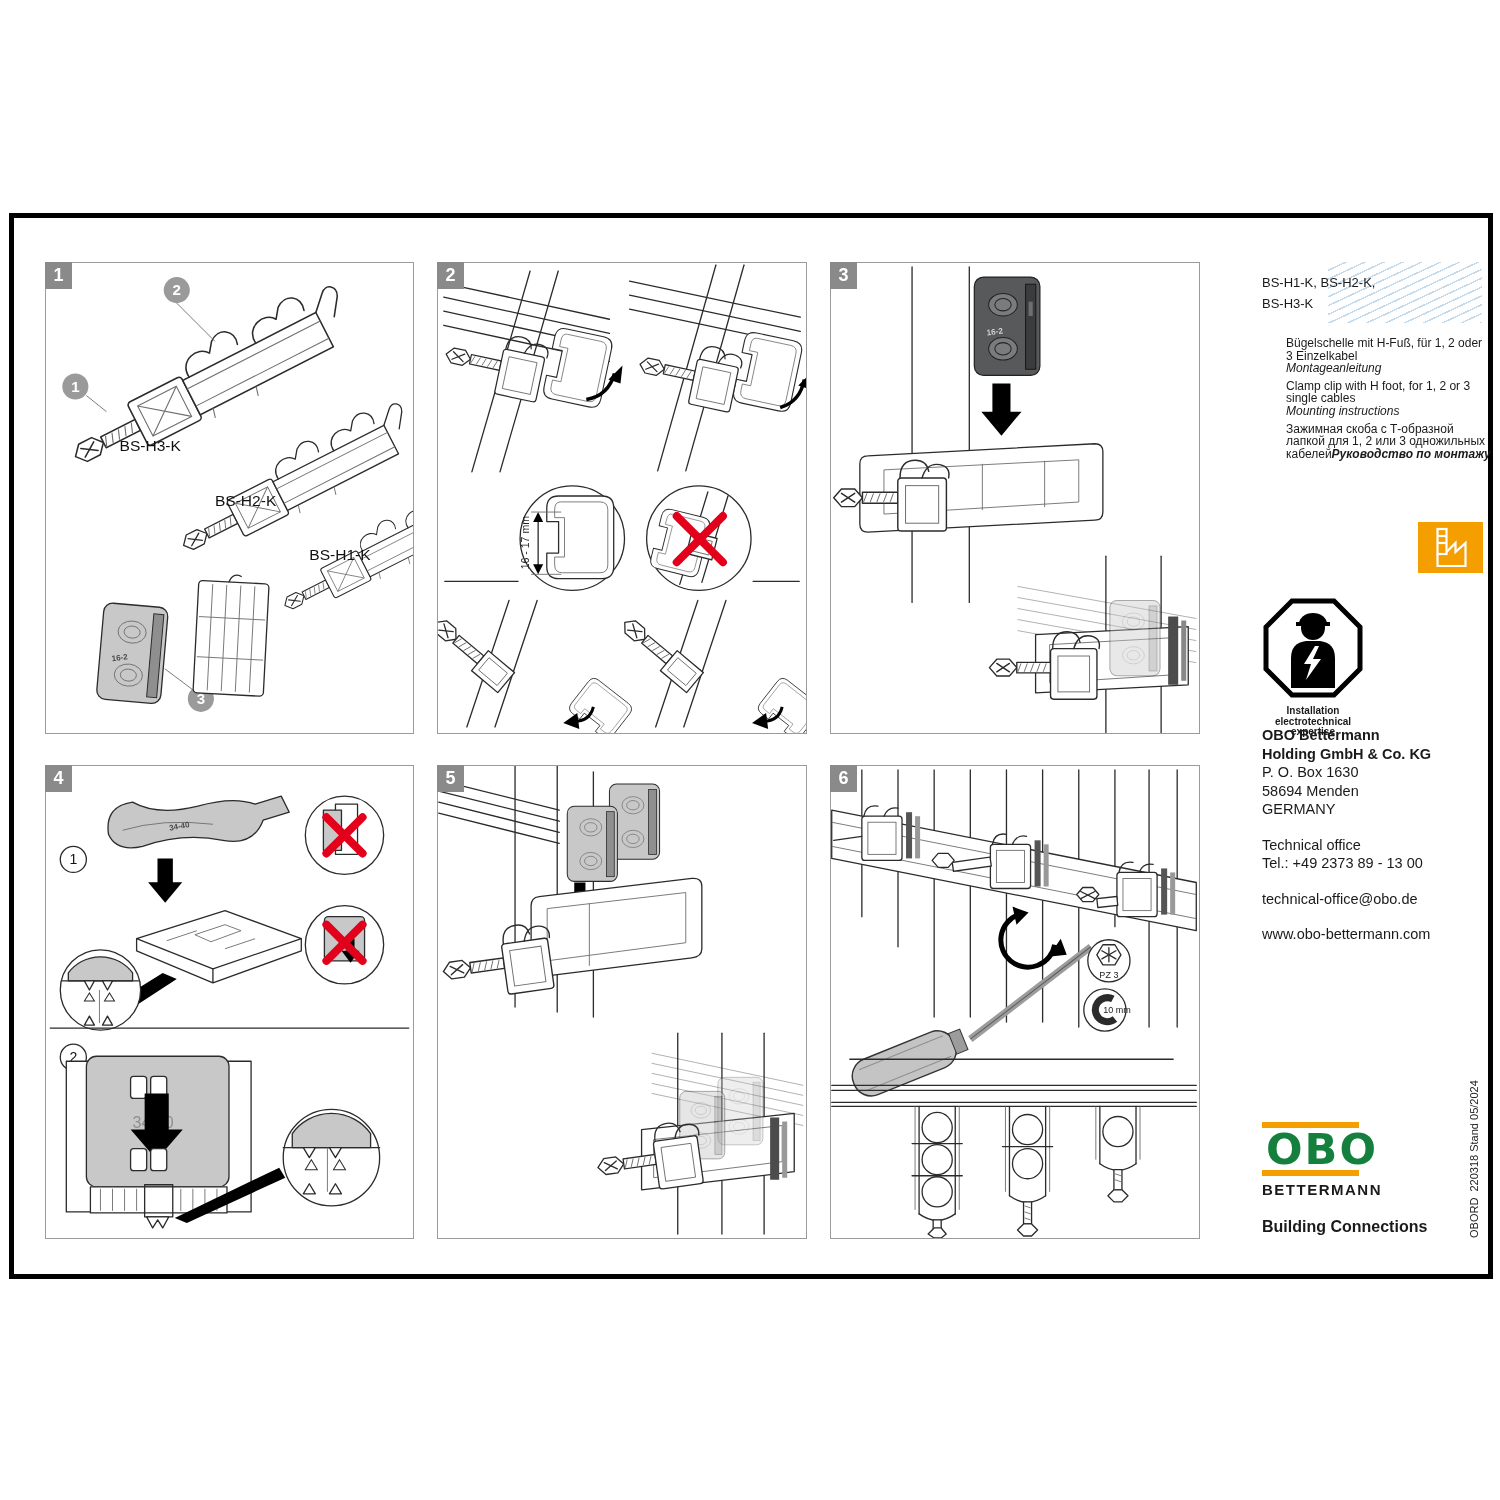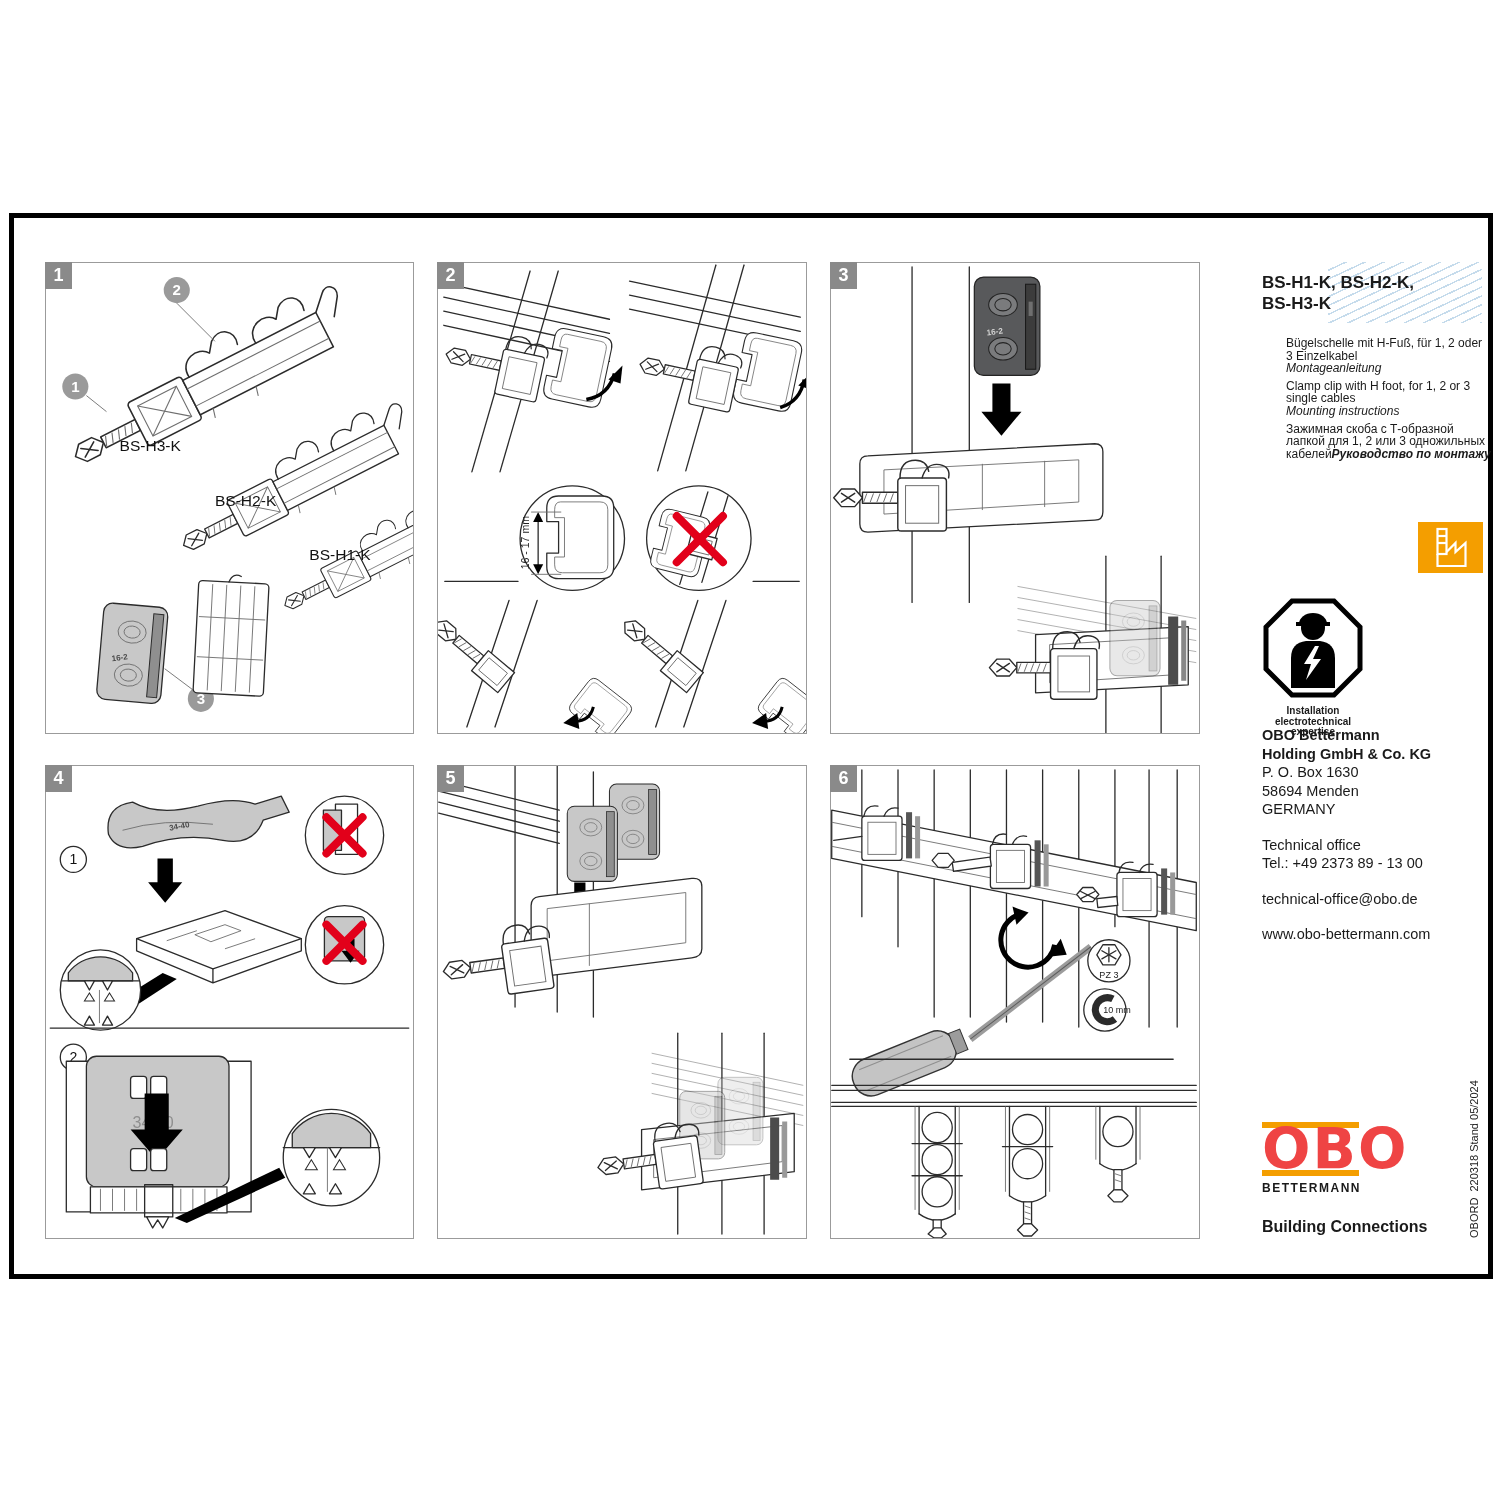--- a/index.html
+++ b/index.html
@@ -35,35 +35,35 @@
   .callout{fill:#9a9a9a;stroke:none;}
   .callout-t{fill:#fff;font-weight:bold;font-size:15px;text-anchor:middle;}
   .plabel{fill:#111;font-size:15.5px;}
   .smark{fill:#4a4a4a;font-size:8px;font-weight:bold;}
   .dimtxt{fill:#222;font-size:10.5px;}
   .icontxt{fill:#222;font-size:9px;text-anchor:middle;}
 
   
   .hatch{position:absolute;left:1328px;top:262px;width:154px;height:61px;
          background:repeating-linear-gradient(-25deg,rgba(150,190,220,0.55) 0px,rgba(150,190,220,0.55) 1.5px,transparent 1.5px,transparent 8px);}
-  .title{position:absolute;left:1262px;top:272px;font-size:17px;font-weight:bold;line-height:21px;z-index:2;}
+  .title{position:absolute;left:1262px;top:272px;font-size:13px;font-weight:normal;line-height:21px;z-index:2;}
   .langs{position:absolute;left:1286px;top:337px;width:205px;font-size:12px;line-height:12.6px;}
   .lang-item{margin-bottom:5px;}
   .lang-item .sub{display:block;font-style:italic;}
   .lang-item.inline-sub .sub{display:inline;font-style:italic;font-weight:bold;}
   .orange-tile{position:absolute;left:1418px;top:522px;width:65px;height:51px;background:#f49e00;}
   .expert{position:absolute;left:1258px;top:596px;width:110px;text-align:center;}
   .expert-label{font-size:10px;font-weight:bold;line-height:10.5px;margin-top:2px;}
   .company{position:absolute;left:1262px;top:726px;font-size:14.5px;line-height:18.5px;}
   .company .b{font-weight:bold;}
   .company .gap{height:17px;}
   .obo-logo{position:absolute;left:1262px;top:1122px;width:120px;}
   .obo-bar{width:97px;height:6px;background:#f49e00;}
-  .obo-word{color:#ef4444;font-weight:bold;font-size:57px;line-height:42px;letter-spacing:2px;font-family:"DejaVu Sans",sans-serif;text-align:center;}
-  .obo-sub{font-weight:bold;font-size:12px;letter-spacing:1.5px;margin-top:5px;}
+  .obo-word{color:#15803d;font-weight:bold;font-size:43px;line-height:42px;letter-spacing:2px;font-family:"DejaVu Sans",sans-serif;text-align:center;}
+  .obo-sub{font-weight:bold;font-size:15px;letter-spacing:1.5px;margin-top:5px;}
   .tagline{position:absolute;left:1262px;top:1218px;font-size:16px;font-weight:bold;}
   .vnote{position:absolute;left:1468px;top:1238px;transform:rotate(-90deg);transform-origin:0 0;
          font-size:11px;white-space:nowrap;color:#222;width:300px;}
 </style>
 </head>
 <body>
 
 <svg width="0" height="0" style="position:absolute" aria-hidden="true">
   <defs>
     <g id="boltH">

